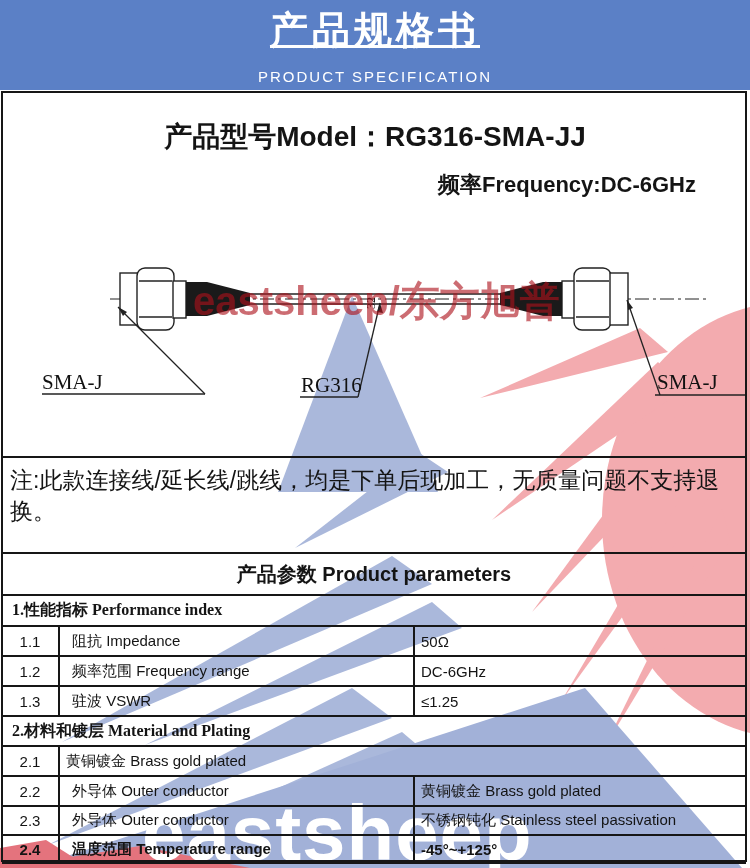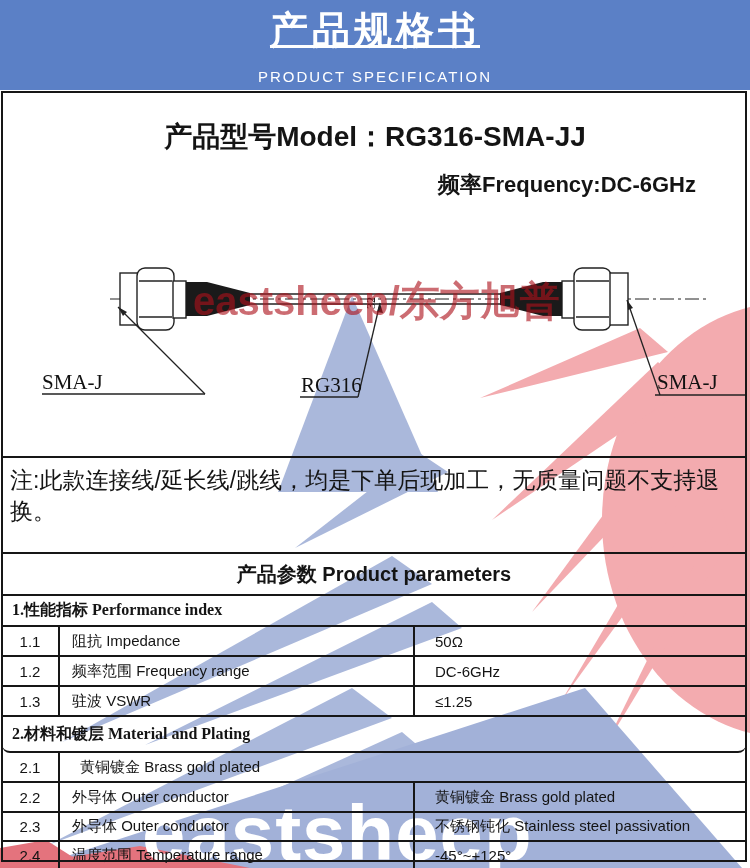--- a/index.html
+++ b/index.html
@@ -41,21 +41,21 @@
 
   
   .ptable{position:absolute;left:2px;top:552px;width:744px;z-index:2;box-sizing:border-box;
           border-top:2px solid #161616;}
   .trow{display:flex;box-sizing:border-box;border-bottom:2px solid #161616;align-items:stretch;background:transparent;}
   .trow-title{height:42px;display:block;text-align:center;font-size:20px;font-weight:bold;line-height:40px;}
   .trow-sec{height:31px;font-size:16px;font-weight:bold;align-items:center;padding-left:10px;font-family:Liberation Serif, serif;}
   .trow-data{height:30px;font-size:15px;}
   .c-no{width:58px;border-right:2px solid #161616;display:flex;align-items:center;justify-content:center;box-sizing:border-box;}
   .c-param{width:355px;border-right:2px solid #161616;display:flex;align-items:center;padding-left:12px;box-sizing:border-box;}
-  .c-val{flex:1;display:flex;align-items:center;padding-left:20px;box-sizing:border-box;}
+  .c-val{flex:1;display:flex;align-items:center;padding-left:6px;box-sizing:border-box;}
 </style>
 </head>
 <body>
 
 <div id="page">
 
   <svg class="wm-svg" width="750" height="868" viewBox="0 0 750 868" aria-hidden="true">
 
     <polygon points="352,296 278,492 438,492" fill="#aab8db"></polygon>
 
@@ -154,36 +154,36 @@
       <div class="c-no">1.2</div>
       <div class="c-param">频率范围 Frequency range</div>
       <div class="c-val">DC-6GHz</div>
     </div>
     <div class="trow trow-data">
       <div class="c-no">1.3</div>
       <div class="c-param">驻波 VSWR</div>
       <div class="c-val">≤1.25</div>
     </div>
 
-    <div class="trow trow-sec" style="height:36px;border-radius:8px;">2.材料和镀层 Material and Plating</div>
+    <div class="trow trow-sec" style="height:30px;">2.材料和镀层 Material and Plating</div>
 
     <div class="trow trow-data">
       <div class="c-no">2.1</div>
       <div class="c-val">黄铜镀金 Brass gold plated</div>
     </div>
     <div class="trow trow-data">
       <div class="c-no">2.2</div>
       <div class="c-param">外导体 Outer conductor</div>
       <div class="c-val">黄铜镀金 Brass gold plated</div>
     </div>
     <div class="trow trow-data" style="height:29px;">
       <div class="c-no">2.3</div>
       <div class="c-param">外导体 Outer conductor</div>
       <div class="c-val">不锈钢钝化 Stainless steel passivation</div>
     </div>
-    <div class="trow trow-data" style="height:28px;">
+    <div class="trow trow-data" style="height:28px;font-weight:bold;">
       <div class="c-no">2.4</div>
       <div class="c-param">温度范围 Temperature range</div>
       <div class="c-val">-45°~+125°</div>
     </div>
   </div>
 
 </div>
 
 </body></html>

